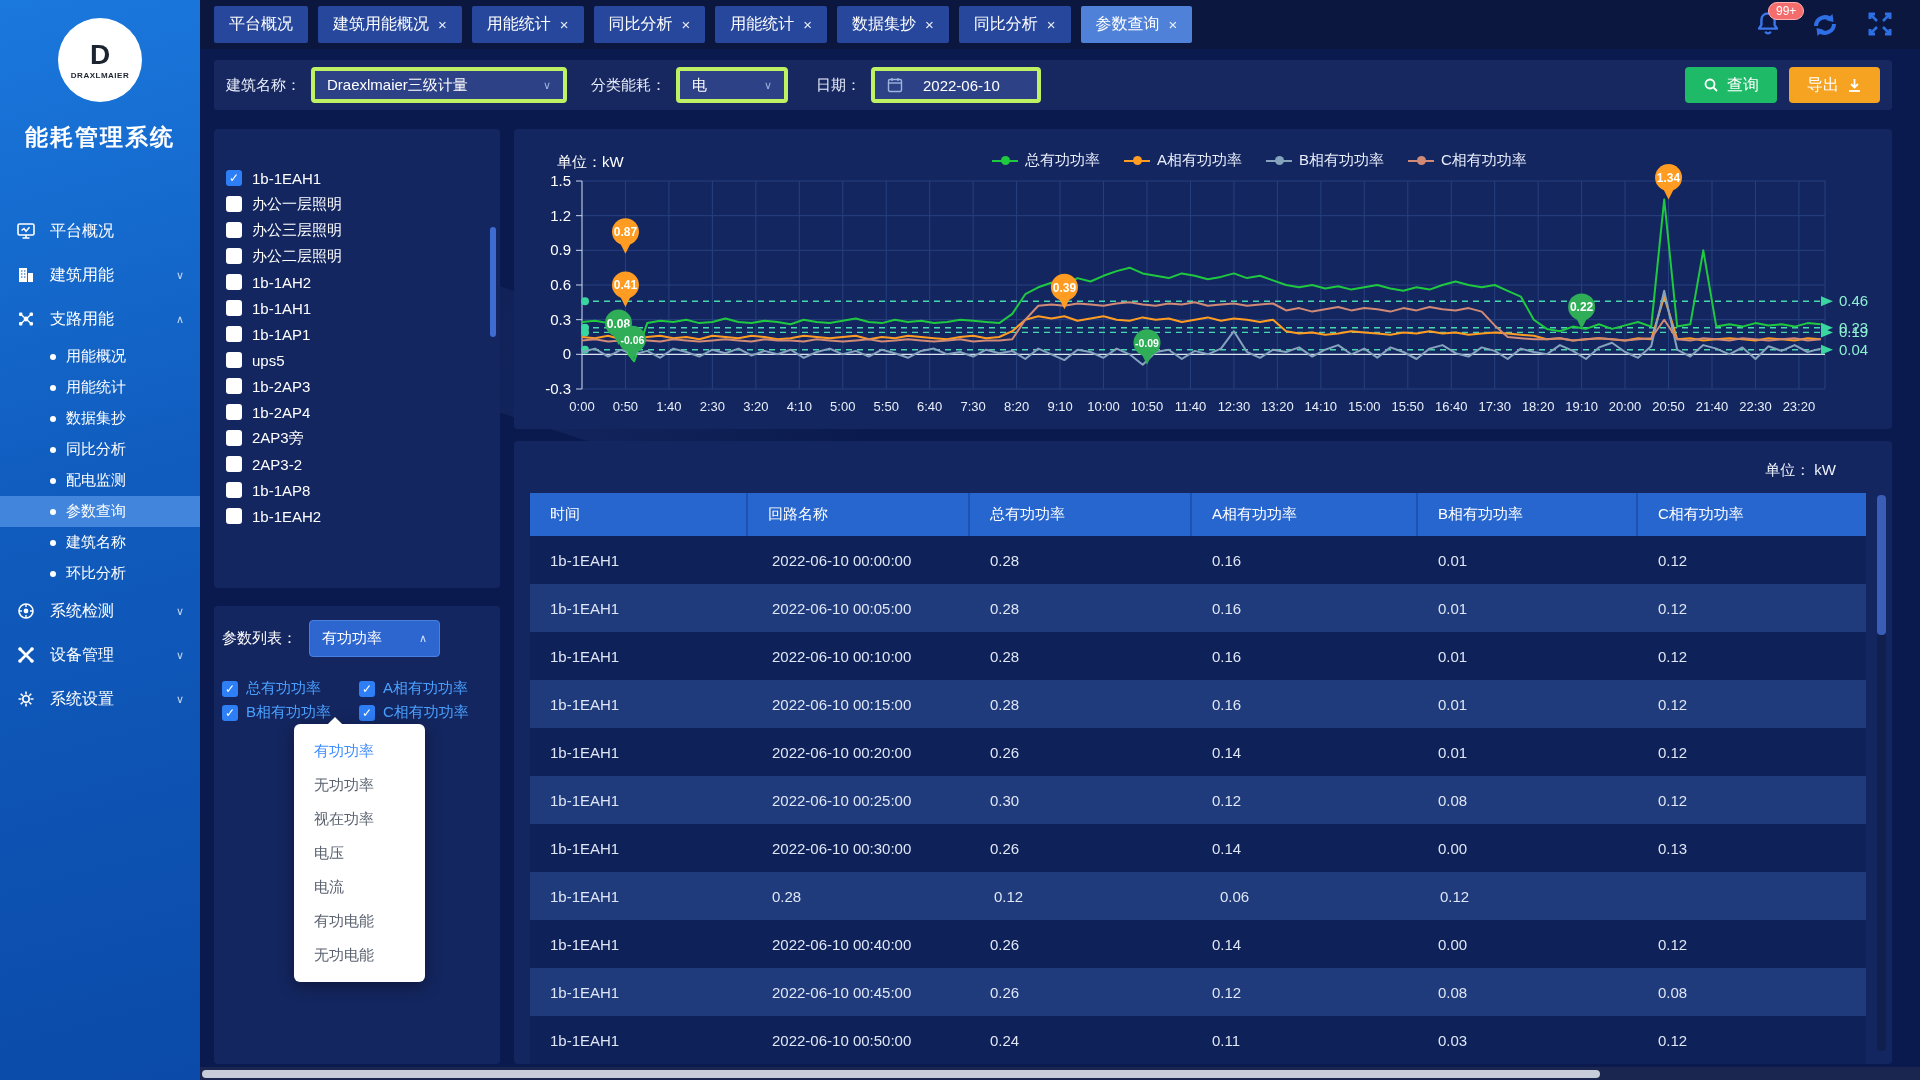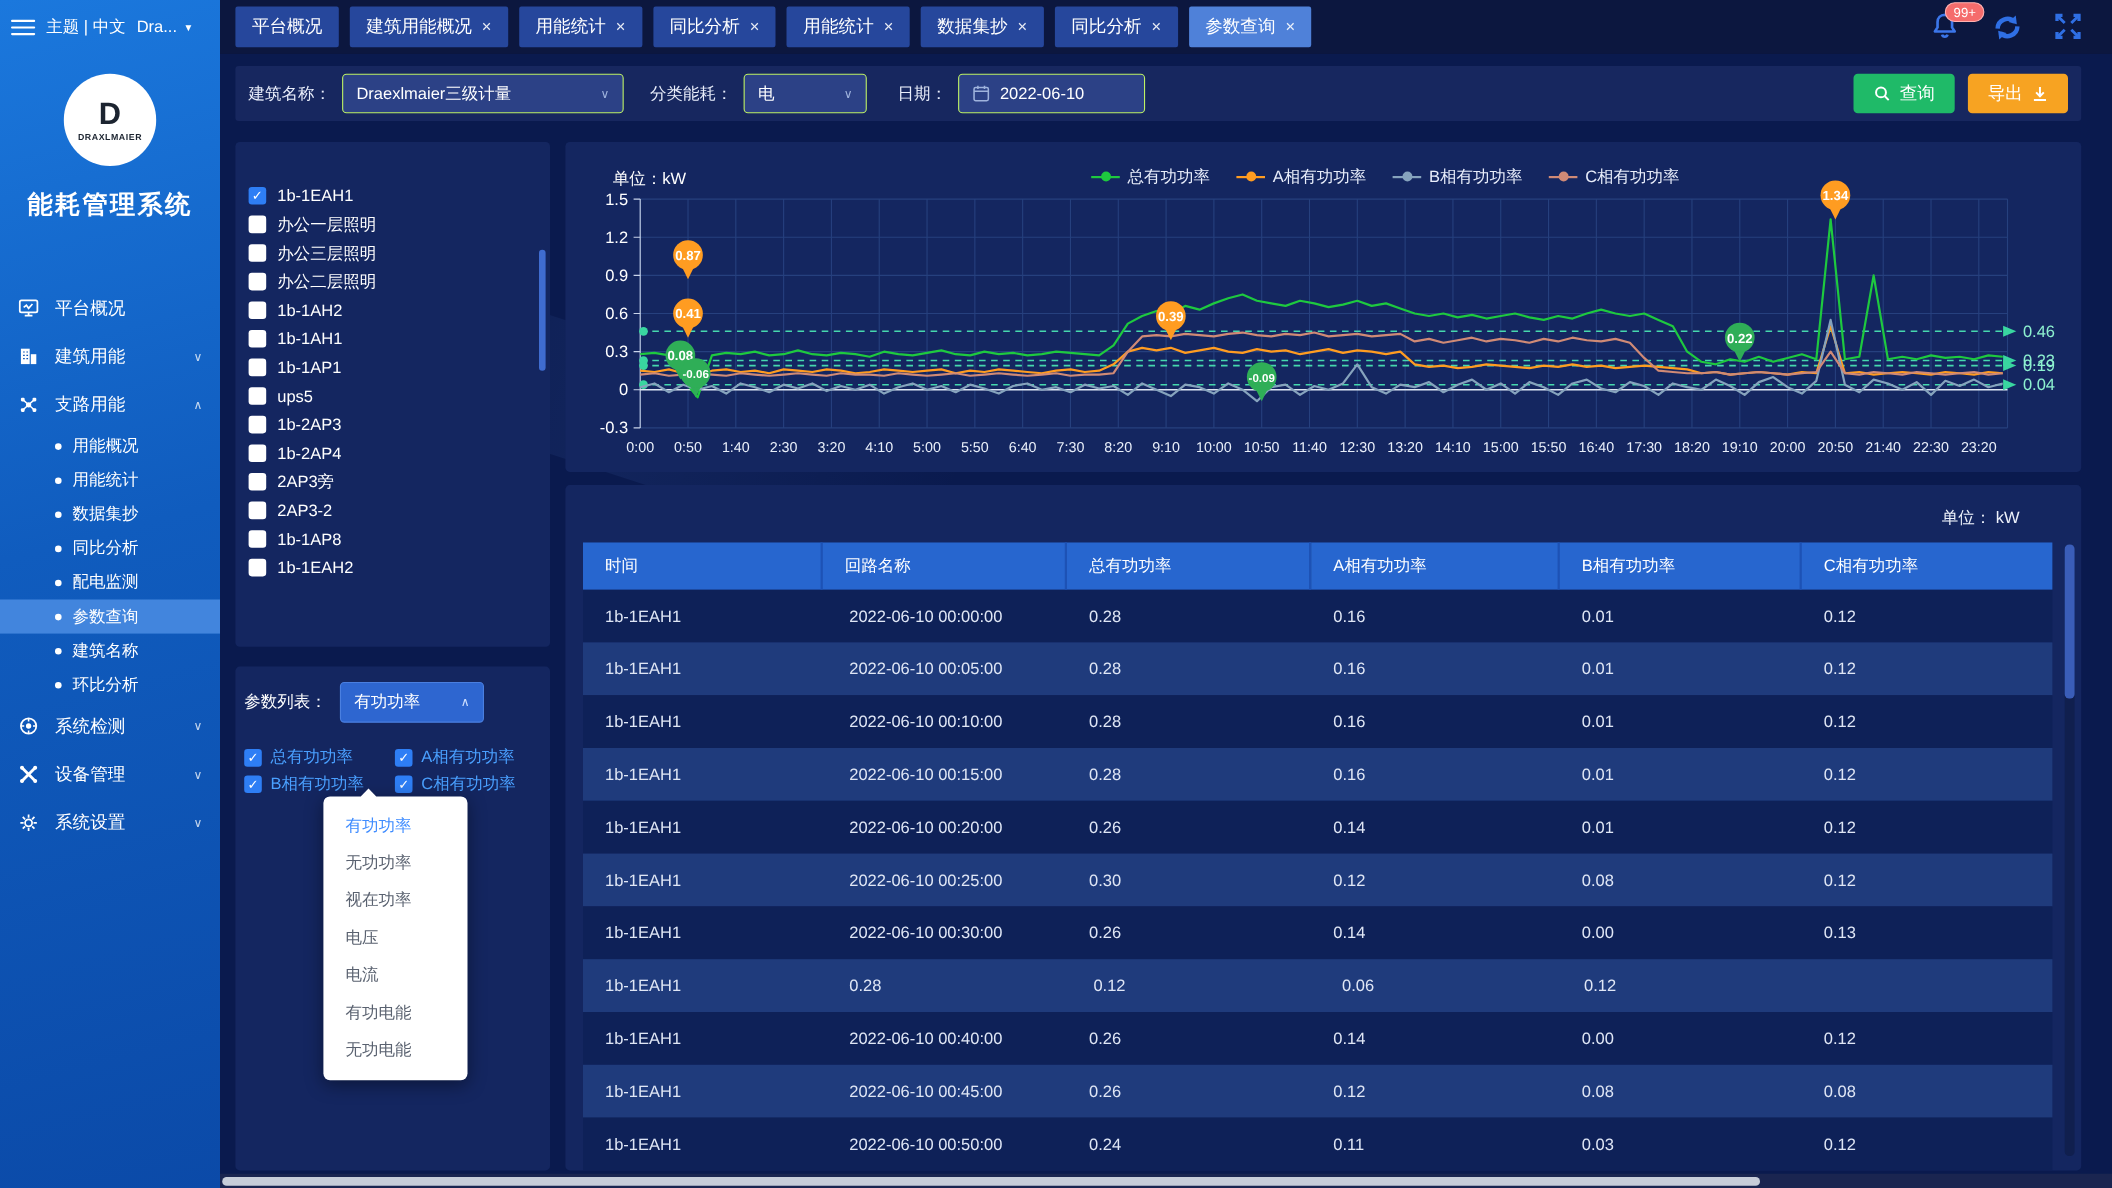--- a/index.html
+++ b/index.html
@@ -42,21 +42,21 @@
     padding:1px 7px; border-radius:9px; border:1px solid #ffb1b1; }
 
   
   .content { position:absolute; left:200px; top:49px; width:1720px; height:1031px; }
   .streak { position:absolute; pointer-events:none; background:linear-gradient(90deg,transparent,rgba(110,160,255,.08),transparent); }
   .panel { position:absolute; background:#142660; border-radius:4px; }
 
   .filters { position:absolute; left:14px; top:11px; width:1678px; height:50px; background:#17275f;
     border-radius:3px; display:flex; align-items:center; padding:0 12px; gap:10px; }
   .flabel { color:#e9eefb; font-size:15px; }
-  .sel { height:36px; background:#2c4186; border:1px solid #bef264; border-radius:4px; color:#fff;
+  .sel { height:36px; background:#2c4186; border:4px solid #bef264; border-radius:4px; color:#fff;
     display:flex; align-items:center; padding:0 12px; font-size:15px; cursor:pointer; }
   .sel .chev { margin-left:auto; color:#9fb3dd; font-size:11px; }
   .btn { height:36px; border-radius:4px; color:#fff; font-size:16px; display:flex; align-items:center;
     gap:8px; padding:0 18px; cursor:pointer; border:none; }
   .btn-green { background:#1fba68; }
   .btn-orange { background:#f7a322; }
 
   
   .circuit-panel { left:14px; top:80px; width:286px; height:459px; padding:12px; }
   .search-input { width:100%; height:38px; background:#2b4082; border:none; border-radius:4px;
@@ -109,32 +109,20 @@
 
   .hscrollbar { position:absolute; left:200px; bottom:0; width:1720px; height:13px; background:#1a2550; z-index:8; }
   .hscrollbar i { position:absolute; left:2px; top:2.5px; width:1398px; height:8px; background:#c7cdd9; border-radius:4px; display:block; }
 
   svg text { font-family:"Liberation Sans", sans-serif; }
 </style>
 </head>
 <body>
 
 <div class="sidebar">
-  <div class="sb-header">
-    <span class="hamburger">
-        <i></i>
-        <i></i>
-        <i></i>
-      </span>
-    <span>主题 | 中文</span>
-    <span class="sb-user">
-      <span>Dra...</span>
-      <span class="caret">▼</span>
-    </span>
-  </div>
   <div class="logo-wrap">
     <span class="logo-letter">D</span>
     <span class="logo-brand">DRAXLMAIER</span>
   </div>
   <div class="app-title">能耗管理系统</div>
   <div class="menu" id="menu">
       <div class="mi">
         <span class="micon"><svg width="20" height="20" viewBox="0 0 20 20">
             <rect x="2" y="3" width="16" height="11" rx="1.5" fill="none" stroke="#fff" stroke-width="1.6"></rect>
             <path d="M5.5 9.5l2.5-2 2 2.8 3.5-4" fill="none" stroke="#fff" stroke-width="1.5"></path>
@@ -296,21 +284,21 @@
     <div class="sel" style="width:256px">
       <span>Draexlmaier三级计量</span>
       <span class="chev">∨</span>
     </div>
     <span class="flabel" style="margin-left:14px">分类能耗：</span>
     <div class="sel" style="width:112px">
       <span>电</span>
       <span class="chev">∨</span>
     </div>
     <span class="flabel" style="margin-left:18px">日期：</span>
-    <div class="sel" style="width:170px;gap:9px">
+    <div class="sel" style="width:170px;gap:20px">
       <svg width="16" height="16" viewBox="0 0 16 16">
           <rect x="1.5" y="2.5" width="13" height="12" rx="1.5" fill="none" stroke="#9fb3dd" stroke-width="1.4"></rect>
           <path d="M1.5 6h13" stroke="#9fb3dd" stroke-width="1.4"></path>
           <path d="M5 1v3M11 1v3" stroke="#9fb3dd" stroke-width="1.4"></path>
         </svg>
       <span>2022-06-10</span>
     </div>
     <div style="margin-left:auto;display:flex;gap:12px">
       <button class="btn btn-green">
         <svg width="16" height="16" viewBox="0 0 16 16">

